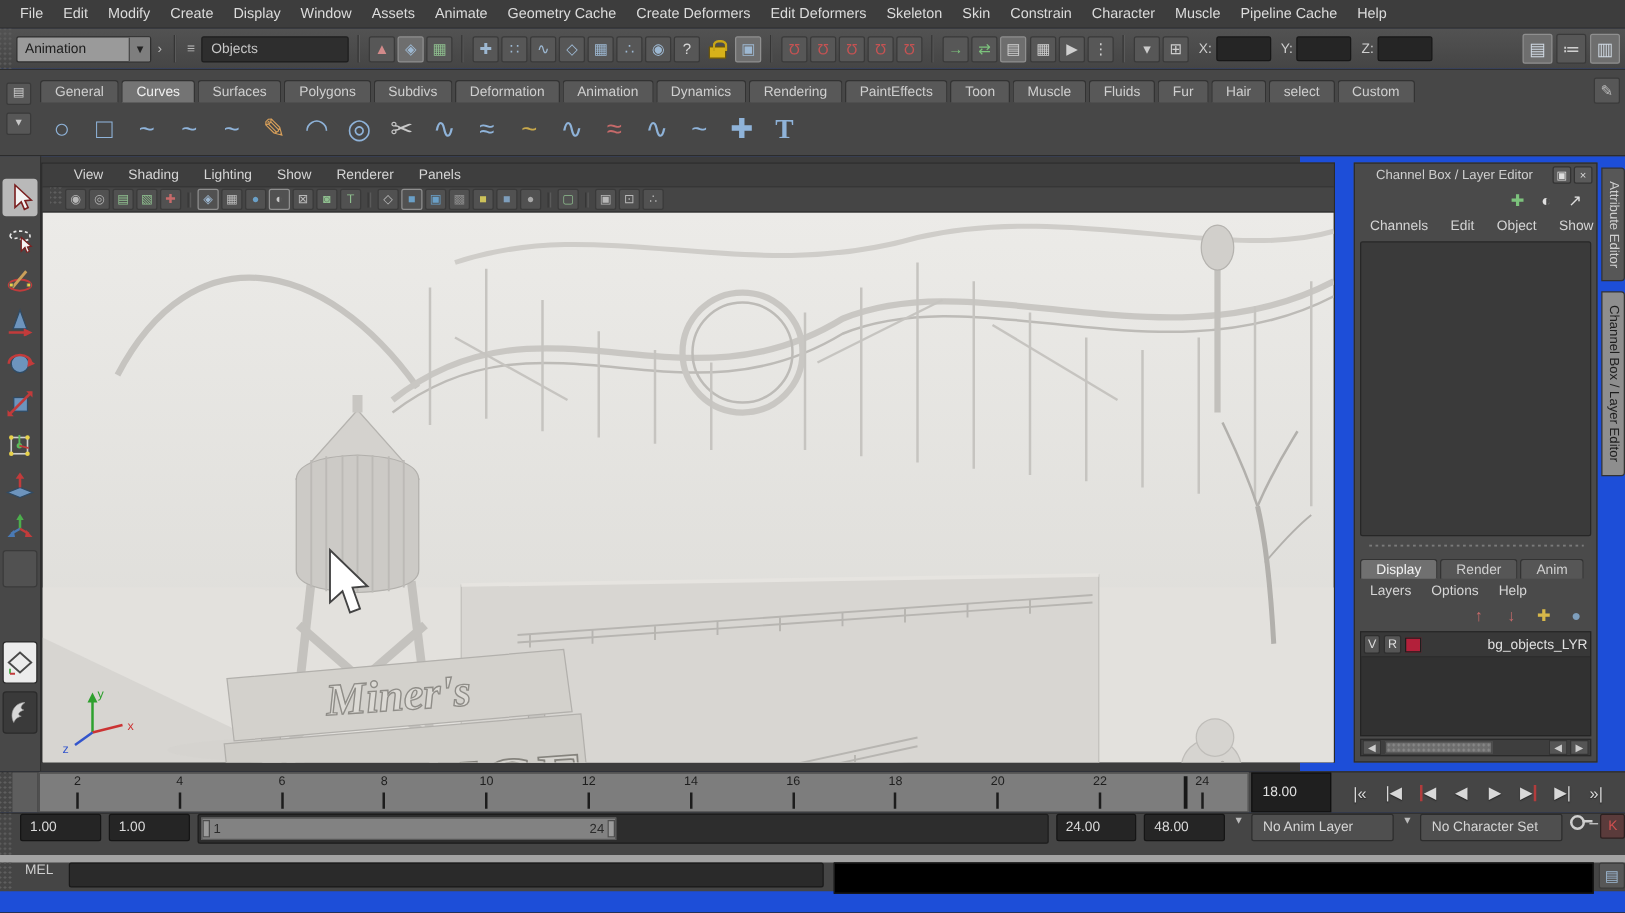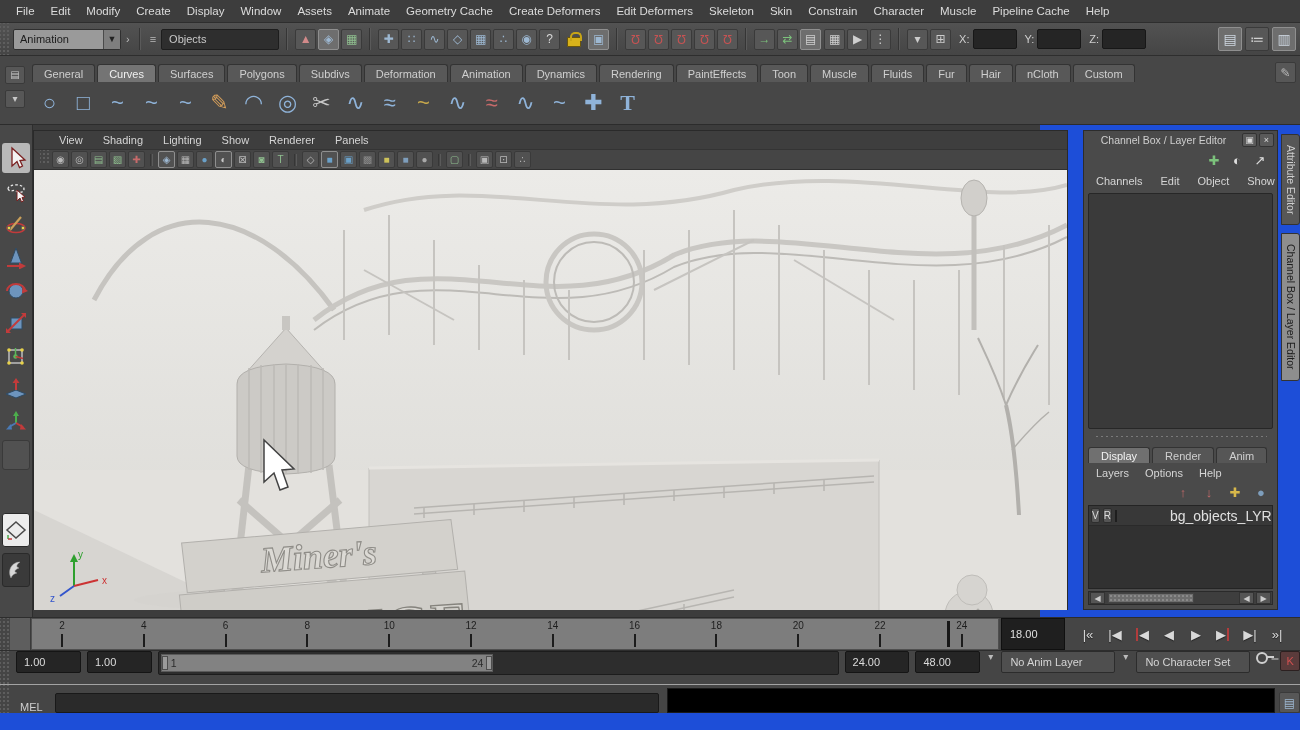--- a/index.html
+++ b/index.html
@@ -106,21 +106,21 @@
   .layer-tab.active { background:#707070; color:#f2f2f2; }
   .layer-menus { position:absolute; left:4px; top:333px; display:flex; height:18px; align-items:center; }
   .layer-toolbar { position:absolute; right:6px; top:352px; display:flex; gap:6px; }
   .layer-toolbar .chip { width:20px; height:18px; background:transparent; border:none; font-size:13px; }
   .layer-list { position:absolute; left:4px; right:4px; top:374px; height:84px;
     background:#313131; border:1px solid #242424; }
   .layer-row { height:20px; display:flex; align-items:center; gap:3px; padding:0 2px; background:#383838; border-bottom:1px solid #2a2a2a; }
   .vr-btn { width:17px; height:15px; background:#555; border:1px solid #2e2e2e; border-radius:2px;
     font-size:10px; color:#ddd; display:flex; align-items:center; justify-content:center; }
   .swatch { width:17px; height:12px; border:1px solid #1e1e1e; }
-  .layer-name { font-size:14px; color:#e0e0e0; padding-left:2px;margin-left:48px; }
+  .layer-name { font-size:11px; color:#e0e0e0; padding-left:2px;margin-left:48px; }
   .hscroll { position:absolute; left:4px; right:4px; bottom:4px; height:14px; background:#3e3e3e; border:1px solid #2a2a2a;
     display:flex; align-items:center; }
   .sc-btn { width:15px; height:12px; background:#555; border:1px solid #333; font-size:8px; color:#ccc;
     display:flex; align-items:center; justify-content:center; margin:0 1px; }
   .sc-thumb { width:86px; height:10px; background:#6e6e6e; border:1px solid #444; margin-left:2px;
     background-image:radial-gradient(#8a8a8a 1px, transparent 1px); background-size:4px 4px; }
   .sc-right { margin-left:auto; display:flex; }
 
   
   .sidetabs { position:absolute; left:1281px; top:5px; width:19px; height:480px; display:flex; flex-direction:column; gap:8px; padding-top:4px; }
@@ -157,22 +157,22 @@
   .wideopt { width:116px; height:22px; background:#4f4f4f; border:1px solid #2c2c2c; border-radius:2px;
     font-size:11px; color:#d5d5d5; display:flex; align-items:center; padding-left:8px; }
   .key-icon { position:relative; width:18px; height:12px; flex:0 0 auto; }
   .key-icon::before { content:""; position:absolute; left:0; top:1px; width:8px; height:8px; border:2px solid #cfcfcf; border-radius:50%; }
   .key-icon::after { content:""; position:absolute; left:10px; top:5px; width:8px; height:2px; background:#cfcfcf; box-shadow:5px 2px 0 -0.5px #cfcfcf; }
   .autokey { width:20px; height:20px; background:#5a3b3b; border:1px solid #2c2020; border-radius:2px;
     display:flex; align-items:center; justify-content:center; }
   .autokey span { color:#d05050; font-size:11px; }
 
   
-  .cmdrow { position:absolute; left:0; top:684px; width:1300px; height:29px; background:#454545; border-top:1px solid #a3a3a3;
-    display:flex; align-items:flex-end; }
+  .cmdrow { position:absolute; left:0; top:684px; width:1300px; height:29px; background:#454545; border-top:6px solid #a3a3a3;
+    display:flex; align-items:flex-start; }
   .mel-label { font-size:11px; color:#cfcfcf; padding:0 12px 0 10px; }
   .mel-input { width:608px; height:20px; background:#2a2a2a; border:1px solid #191919; border-radius:2px;
     color:#ddd; font-size:11px; padding:0 5px; font-family:"Liberation Mono","DejaVu Sans Mono",monospace; }
   .mel-result { width:612px; height:25px; background:#000; border:1px solid #191919; margin-left:8px; }
   .cmd-icon { margin-left:4px; }
 
   
   .helpline { position:absolute; left:0; top:713px; width:1300px; height:17px; background:#383838;
     display:flex; align-items:center; border-top:1px solid #2a2a2a; }
   .help-text { font-size:10.5px; color:#b8b8b8; padding-left:45px; }
@@ -345,21 +345,21 @@
         <span class="shelf-tab">Deformation</span>
         <span class="shelf-tab">Animation</span>
         <span class="shelf-tab">Dynamics</span>
         <span class="shelf-tab">Rendering</span>
         <span class="shelf-tab">PaintEffects</span>
         <span class="shelf-tab">Toon</span>
         <span class="shelf-tab">Muscle</span>
         <span class="shelf-tab">Fluids</span>
         <span class="shelf-tab">Fur</span>
         <span class="shelf-tab">Hair</span>
-        <span class="shelf-tab">nCloth</span>
+        <span class="shelf-tab">select</span>
         <span class="shelf-tab">Custom</span>
       </div>
     <div class="shelf-icons" id="shelf-icons">
         <span class="shelf-icon">
           <span class="glyph" style="color: rgb(143, 179, 217);">○</span>
         </span>
         <span class="shelf-icon">
           <span class="glyph" style="color: rgb(143, 179, 217);">□</span>
         </span>
         <span class="shelf-icon">

